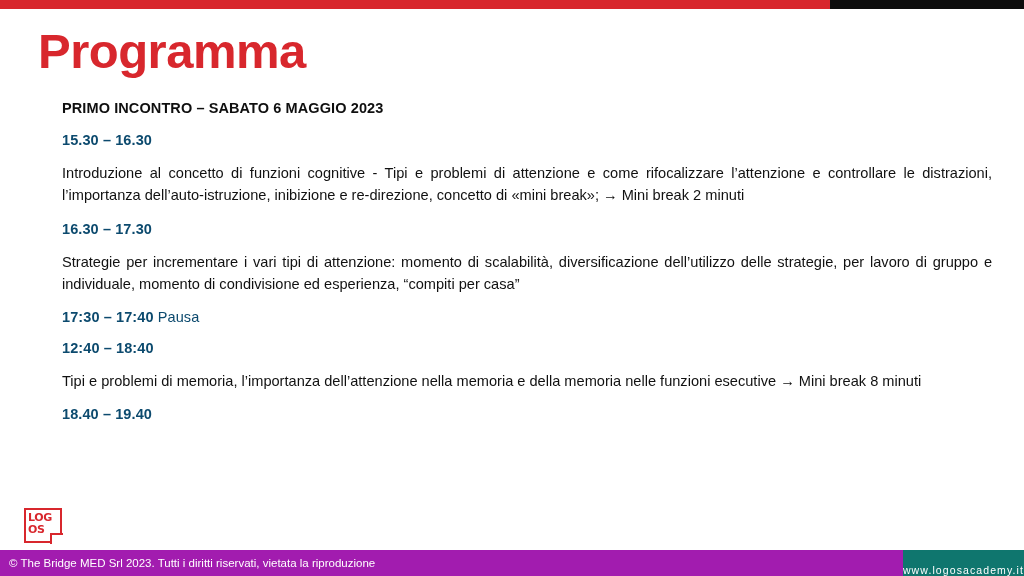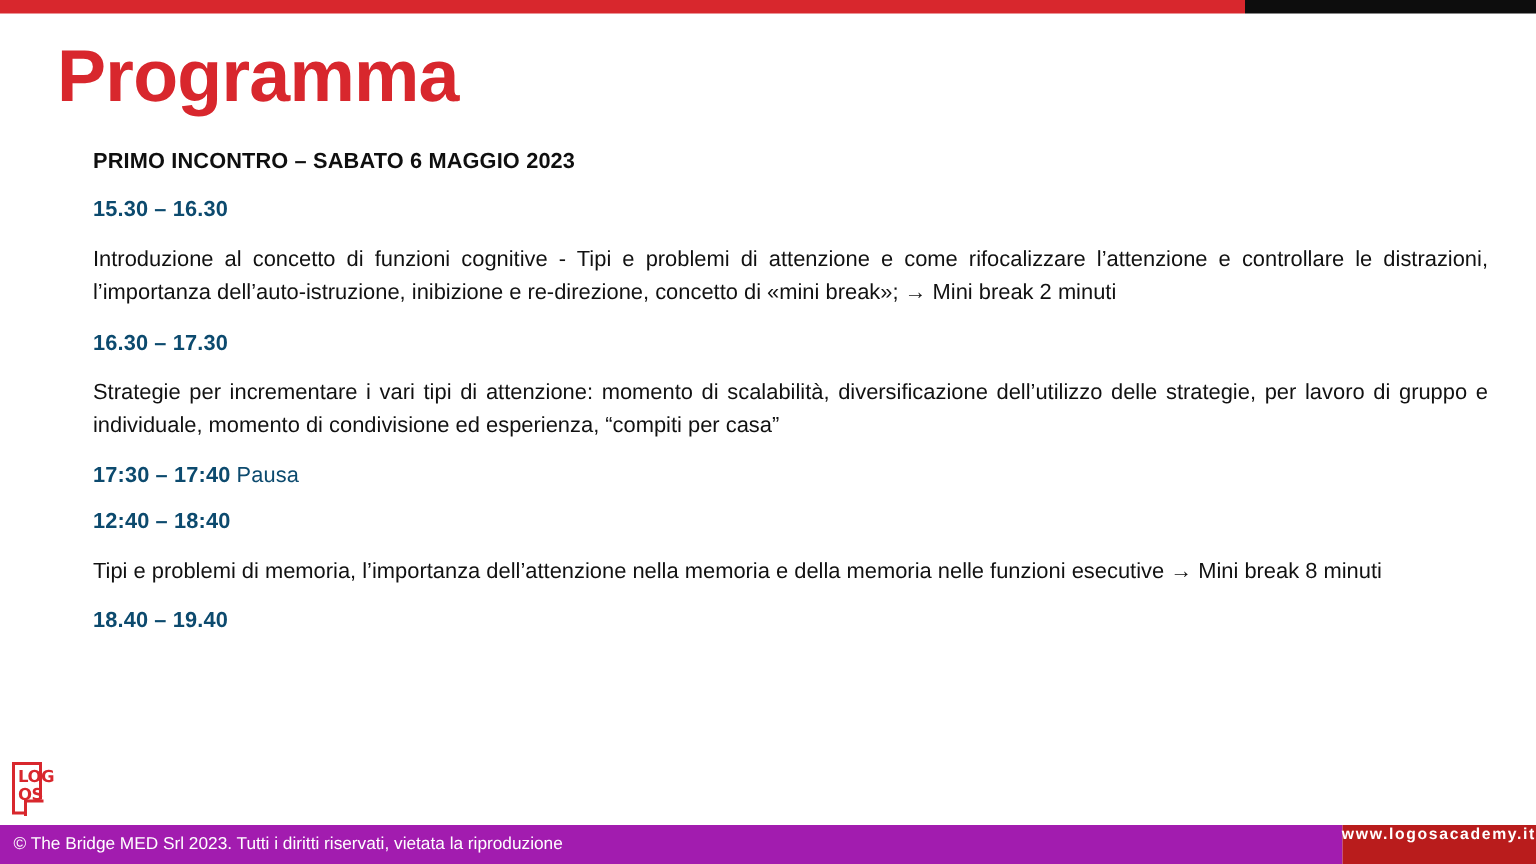--- a/index.html
+++ b/index.html
@@ -86,23 +86,23 @@
     color: #111111;
     line-height: 1.52;
     text-align: justify;
     text-justify: inter-word;
     margin-bottom: 13px;
   }
 
   
   .logo {
     position: absolute;
-    left: 8px;
+    left: 24px;
     top: 508px;
-    width: 20px;
+    width: 38px;
     height: 35px;
   }
   .logo-box {
     position: absolute;
     inset: 0;
     border: 2.5px solid #d8272d;
     box-sizing: border-box;
   }
   
   .logo-notch {
@@ -148,25 +148,24 @@
     color: #ffffff;
     font-size: 11.5px;
     font-weight: 400;
     padding-left: 9px;
     letter-spacing: 0px;
     white-space: nowrap;
   }
   .footer-right {
     flex: 1;
     height: 100%;
-    background: #b91c1c;
-    display: flex;
-    align-items: flex-start;
+    background: #0f766e;
+    display: flex;
+    align-items: flex-end;
     justify-content: center;
-    font-weight: bold;
   }
   .footer-right span {
     color: #ffffff;
     font-size: 10.5px;
     letter-spacing: 1.1px;
     white-space: nowrap;
   }
 </style>
 </head>
 <body>

